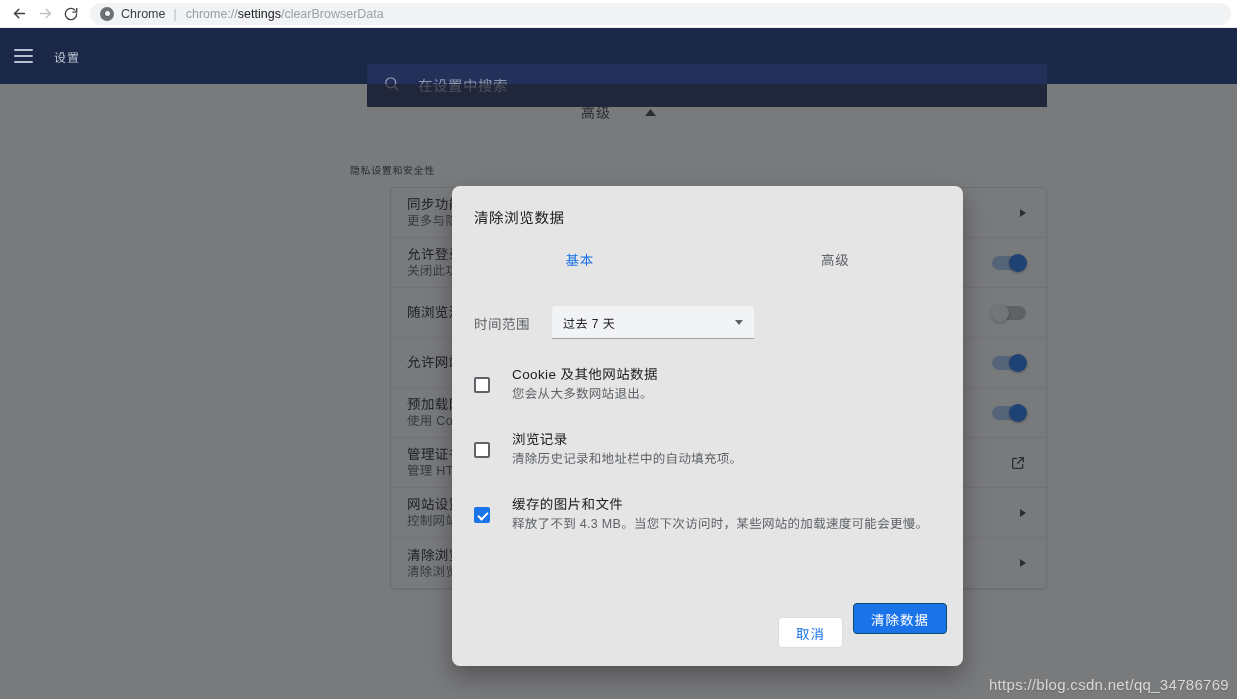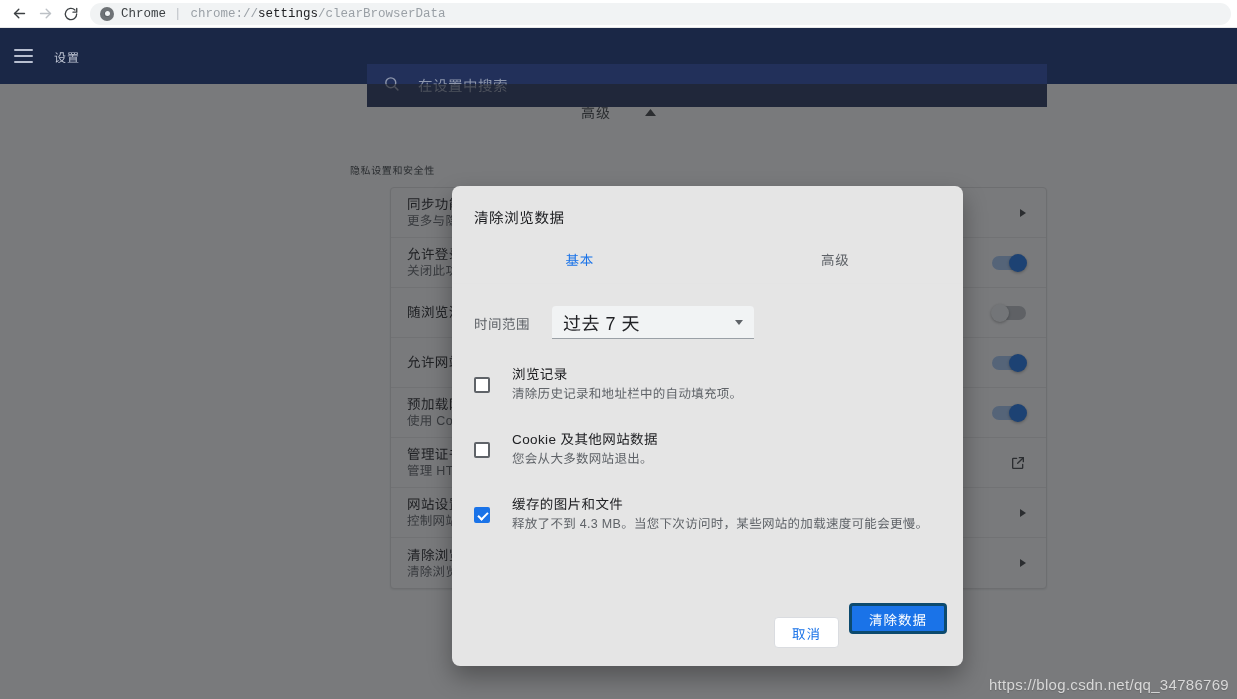--- a/index.html
+++ b/index.html
@@ -20,21 +20,20 @@
   .browser-bar {
     height: 28px;
     background: #ffffff;
     display: flex;
     align-items: center;
     padding: 0 6px;
     box-sizing: border-box;
     border-bottom: 1px solid #e8e8e8;
     position: relative;
     z-index: 5;
-    font-family: Liberation Mono, monospace;
   }
   .nav-btn {
     width: 26px;
     height: 26px;
     display: flex;
     align-items: center;
     justify-content: center;
     flex: 0 0 auto;
   }
   .nav-btn svg { display: block; }
@@ -287,21 +286,21 @@
   .select {
     width: 202px;
     height: 33px;
     background: #f1f3f4;
     border-radius: 4px 4px 0 0;
     border-bottom: 1px solid #9aa0a6;
     display: flex;
     align-items: center;
     padding: 13px 11px;
     box-sizing: border-box;
-    font-size: 18px;
+    font-size: 12px;
     color: #202124;
     letter-spacing: .5px;
     cursor: pointer;
   }
   .select .val { flex: 1 1 auto; }
   .select .caret {
     width: 0; height: 0;
     border-top: 5px solid #5f6368;
     border-left: 4.5px solid transparent;
     border-right: 4.5px solid transparent;
@@ -367,21 +366,21 @@
     padding: 0 17px;
   }
   .btn-secondary {
     background: #fff;
     border: 1px solid #dadce0;
     color: #1a73e8;
     margin-top: 28px;
   }
   .btn-primary {
     background: #1a73e8;
-    border: 3px solid #0c4a6e;
+    border: 1px solid #0c4a6e;
     color: #fff;
   }
 
   .watermark {
     position: absolute;
     right: 8px; bottom: 6px;
     color: #d8d8d8;
     font-size: 15px;
     letter-spacing: .3px;
     z-index: 20;
@@ -570,30 +569,30 @@
       <div class="range-label">时间范围</div>
       <div class="select">
         <span class="val">过去 7 天</span>
         <span class="caret"></span>
       </div>
     </div>
 
     <div class="opt">
       <span class="cbox"></span>
       <span class="opt-text">
-        <span class="opt-title">浏览记录</span><br>
-        <span class="opt-sub">清除历史记录和地址栏中的自动填充项。</span>
+        <span class="opt-title">Cookie 及其他网站数据</span><br>
+        <span class="opt-sub">您会从大多数网站退出。</span>
       </span>
     </div>
 
     <div class="opt">
       <span class="cbox"></span>
       <span class="opt-text">
-        <span class="opt-title">Cookie 及其他网站数据</span><br>
-        <span class="opt-sub">您会从大多数网站退出。</span>
+        <span class="opt-title">浏览记录</span><br>
+        <span class="opt-sub">清除历史记录和地址栏中的自动填充项。</span>
       </span>
     </div>
 
     <div class="opt">
       <span class="cbox checked"></span>
       <span class="opt-text">
         <span class="opt-title">缓存的图片和文件</span><br>
         <span class="opt-sub">释放了不到 4.3 MB。当您下次访问时，某些网站的加载速度可能会更慢。</span>
       </span>
     </div>

